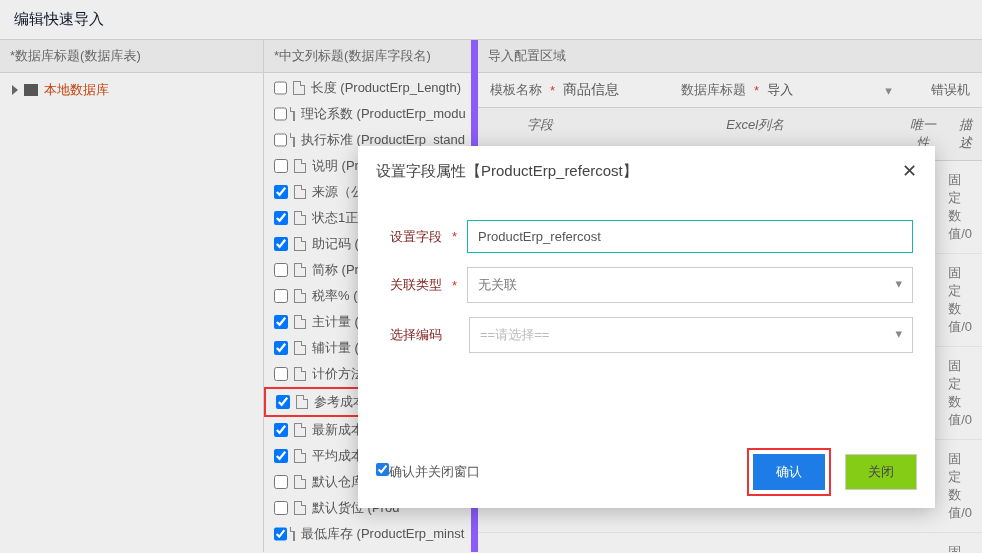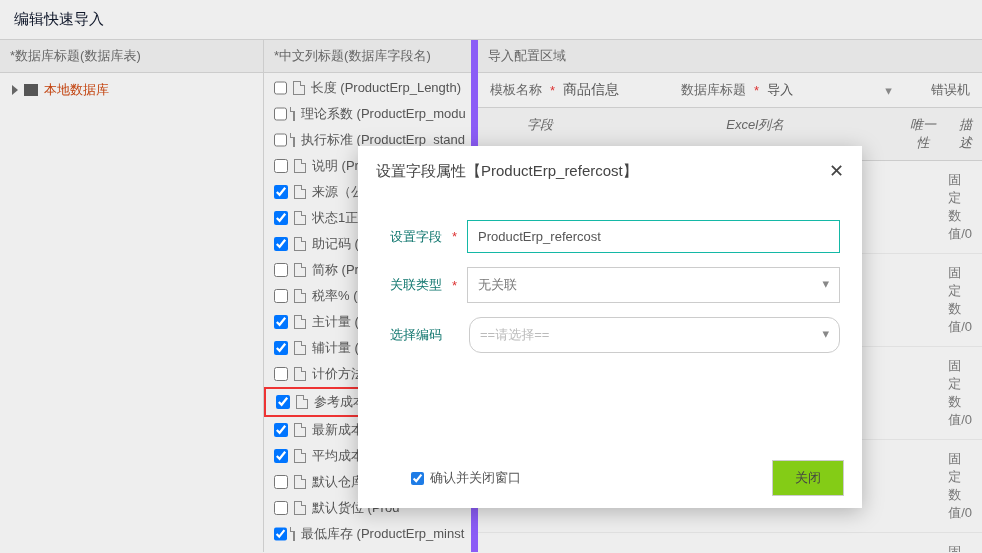--- a/index.html
+++ b/index.html
@@ -34,34 +34,34 @@
 .grid-body { }
 .grow { display: flex; border-bottom: 1px solid #e0e0e0; color: #777; }
 .grow div { padding: 10px 10px; }
 .gc-idx { width: 40px; color: #888; }
 .gc-fld { width: 210px; }
 .gc-col { width: 190px; }
 .gc-uni { width: 54px; text-align: center; }
 .gc-desc { flex: 1; }
 
 
-.modal { position: absolute; left: 358px; top: 146px; width: 504px; height: 362px; background: #fff; box-shadow: 0 4px 20px rgba(0,0,0,0.25); display: flex; flex-direction: column; }
+.modal { position: absolute; left: 358px; top: 146px; width: 577px; height: 362px; background: #fff; box-shadow: 0 4px 20px rgba(0,0,0,0.25); display: flex; flex-direction: column; }
 .modal-hdr { display: flex; align-items: center; justify-content: space-between; padding: 14px 18px; }
 .modal-title { font-size: 15px; color: #444; }
 .close-x { font-size: 18px; color: #444; cursor: pointer; background: none; border: none; }
 .modal-body { padding: 10px 22px; flex: 1; }
 .mform-row { display: flex; align-items: center; margin: 14px 0; gap: 10px; }
-.mlabel { width: 62px; color: #0f766e; text-align: right; }
+.mlabel { width: 62px; color: #7f1d1d; text-align: right; }
 .mreq { color: #d33; }
 .minput { flex: 1; border: 1px solid #14b8a6; padding: 8px 10px; font-size: 13px; color: #555; }
 .msel { flex: 1; border: 1px solid #ccc; padding: 8px 10px; font-size: 13px; color: #777; background: #fff; position: relative; }
 .msel::after { content: "▾"; position: absolute; right: 10px; color: #888; }
-.placeholder { color: #bbb; border-radius: 12px; }
+.placeholder { color: #bbb; }
 .modal-ftr { display: flex; align-items: center; justify-content: space-between; padding: 12px 18px; }
-.chk-wrap { display: flex; align-items: center; gap: 6px; color: #555; margin-left: 35px; }
+.chk-wrap { display: flex; align-items: flex-start; gap: 0; color: #555; }
 .chk-wrap input { accent-color: #1e7ce6; }
 .btns { display: flex; gap: 14px; align-items: center; }
 .btn { padding: 8px 22px; font-size: 13px; cursor: pointer; border: 1px solid #ccc; background: #84cc16; color: #444; }
 .btn-primary { background: #1e7ce6; color: #fff; border-color: #1e7ce6; }
 .btn-hi { border: 2px solid #e33; padding: 4px; }
 </style>
 </head>
 <body>
 
 <div class="page-title">编辑快速导入</div>
@@ -257,16 +257,19 @@
         <span style="width:7px"></span>
       <div class="msel placeholder">==请选择==</div>
     </div>
   </div>
   <div class="modal-ftr">
     <label class="chk-wrap">
       <input type="checkbox" checked="" style="">
       <span>确认并关闭窗口</span>
     </label>
     <div class="btns">
+      <span class="btn-hi">
+        <button class="btn btn-primary">确认</button>
+      </span>
       <button class="btn">关闭</button>
     </div>
   </div>
 </div>
 
 </body></html>

